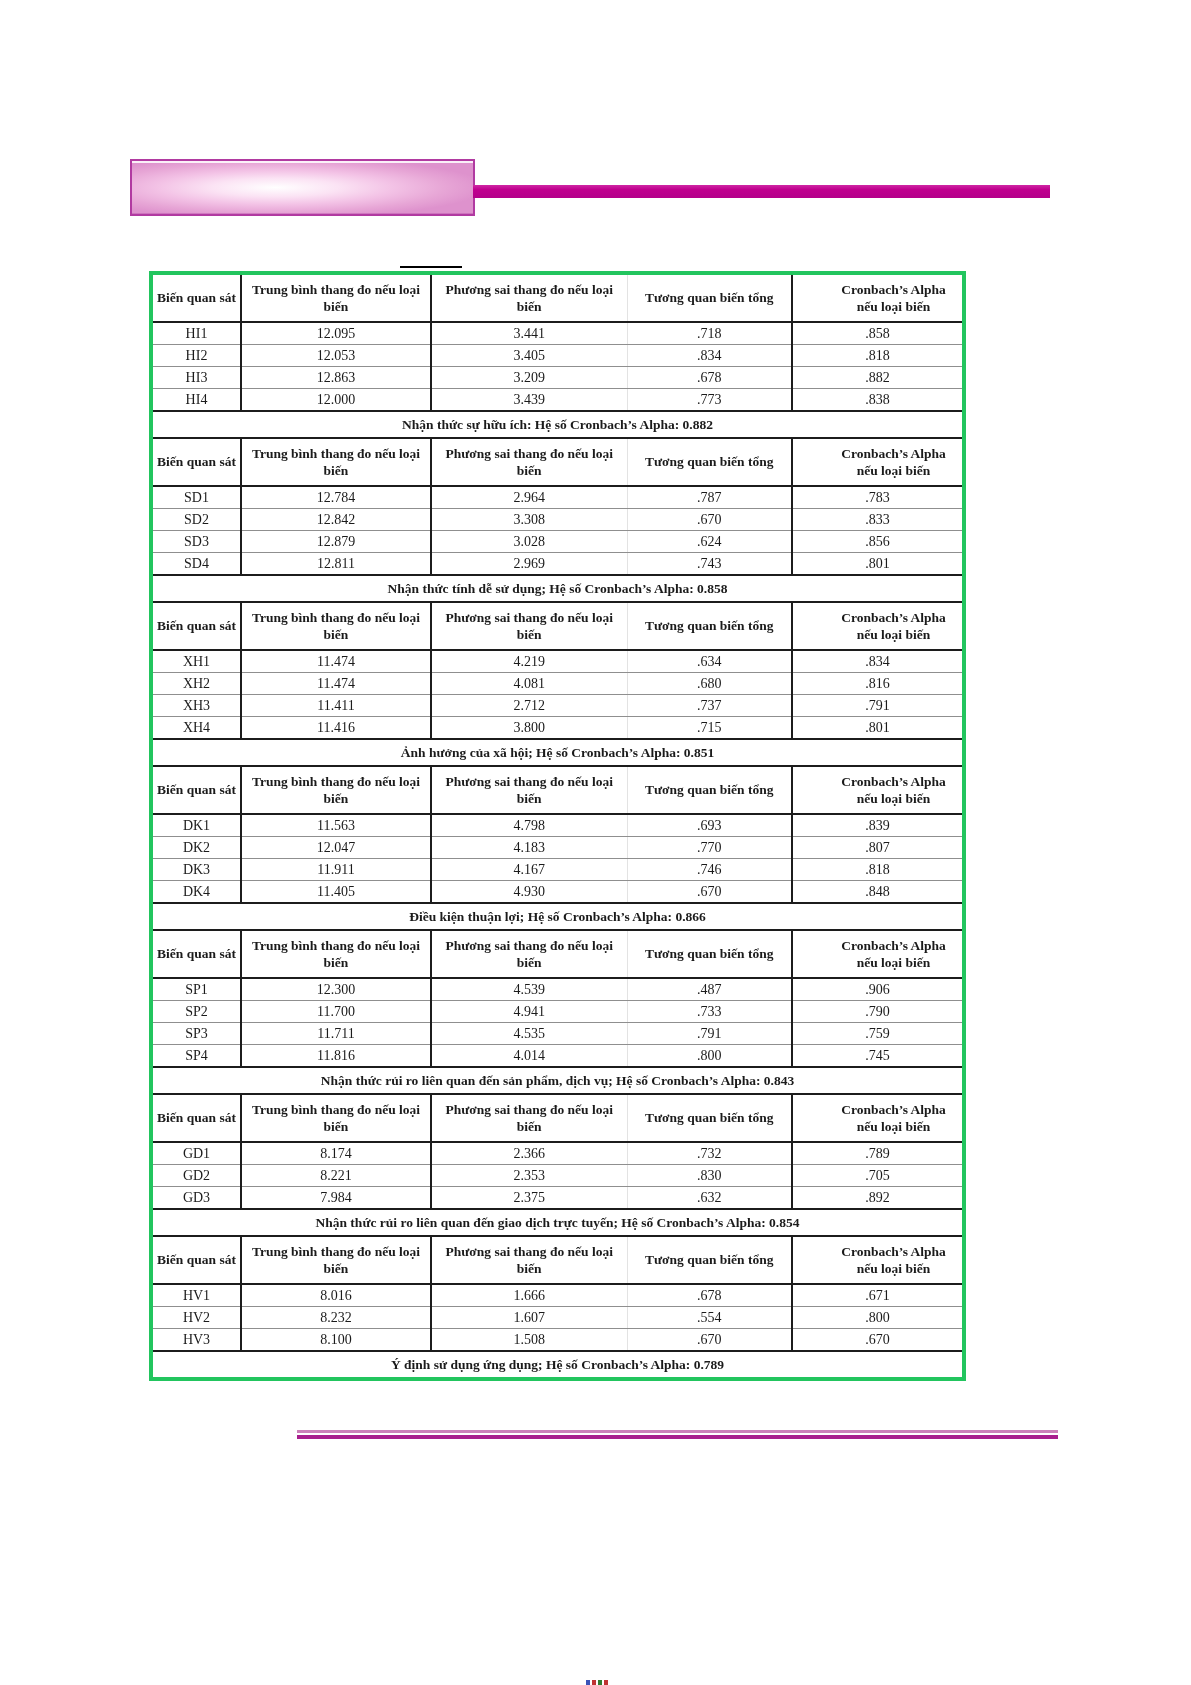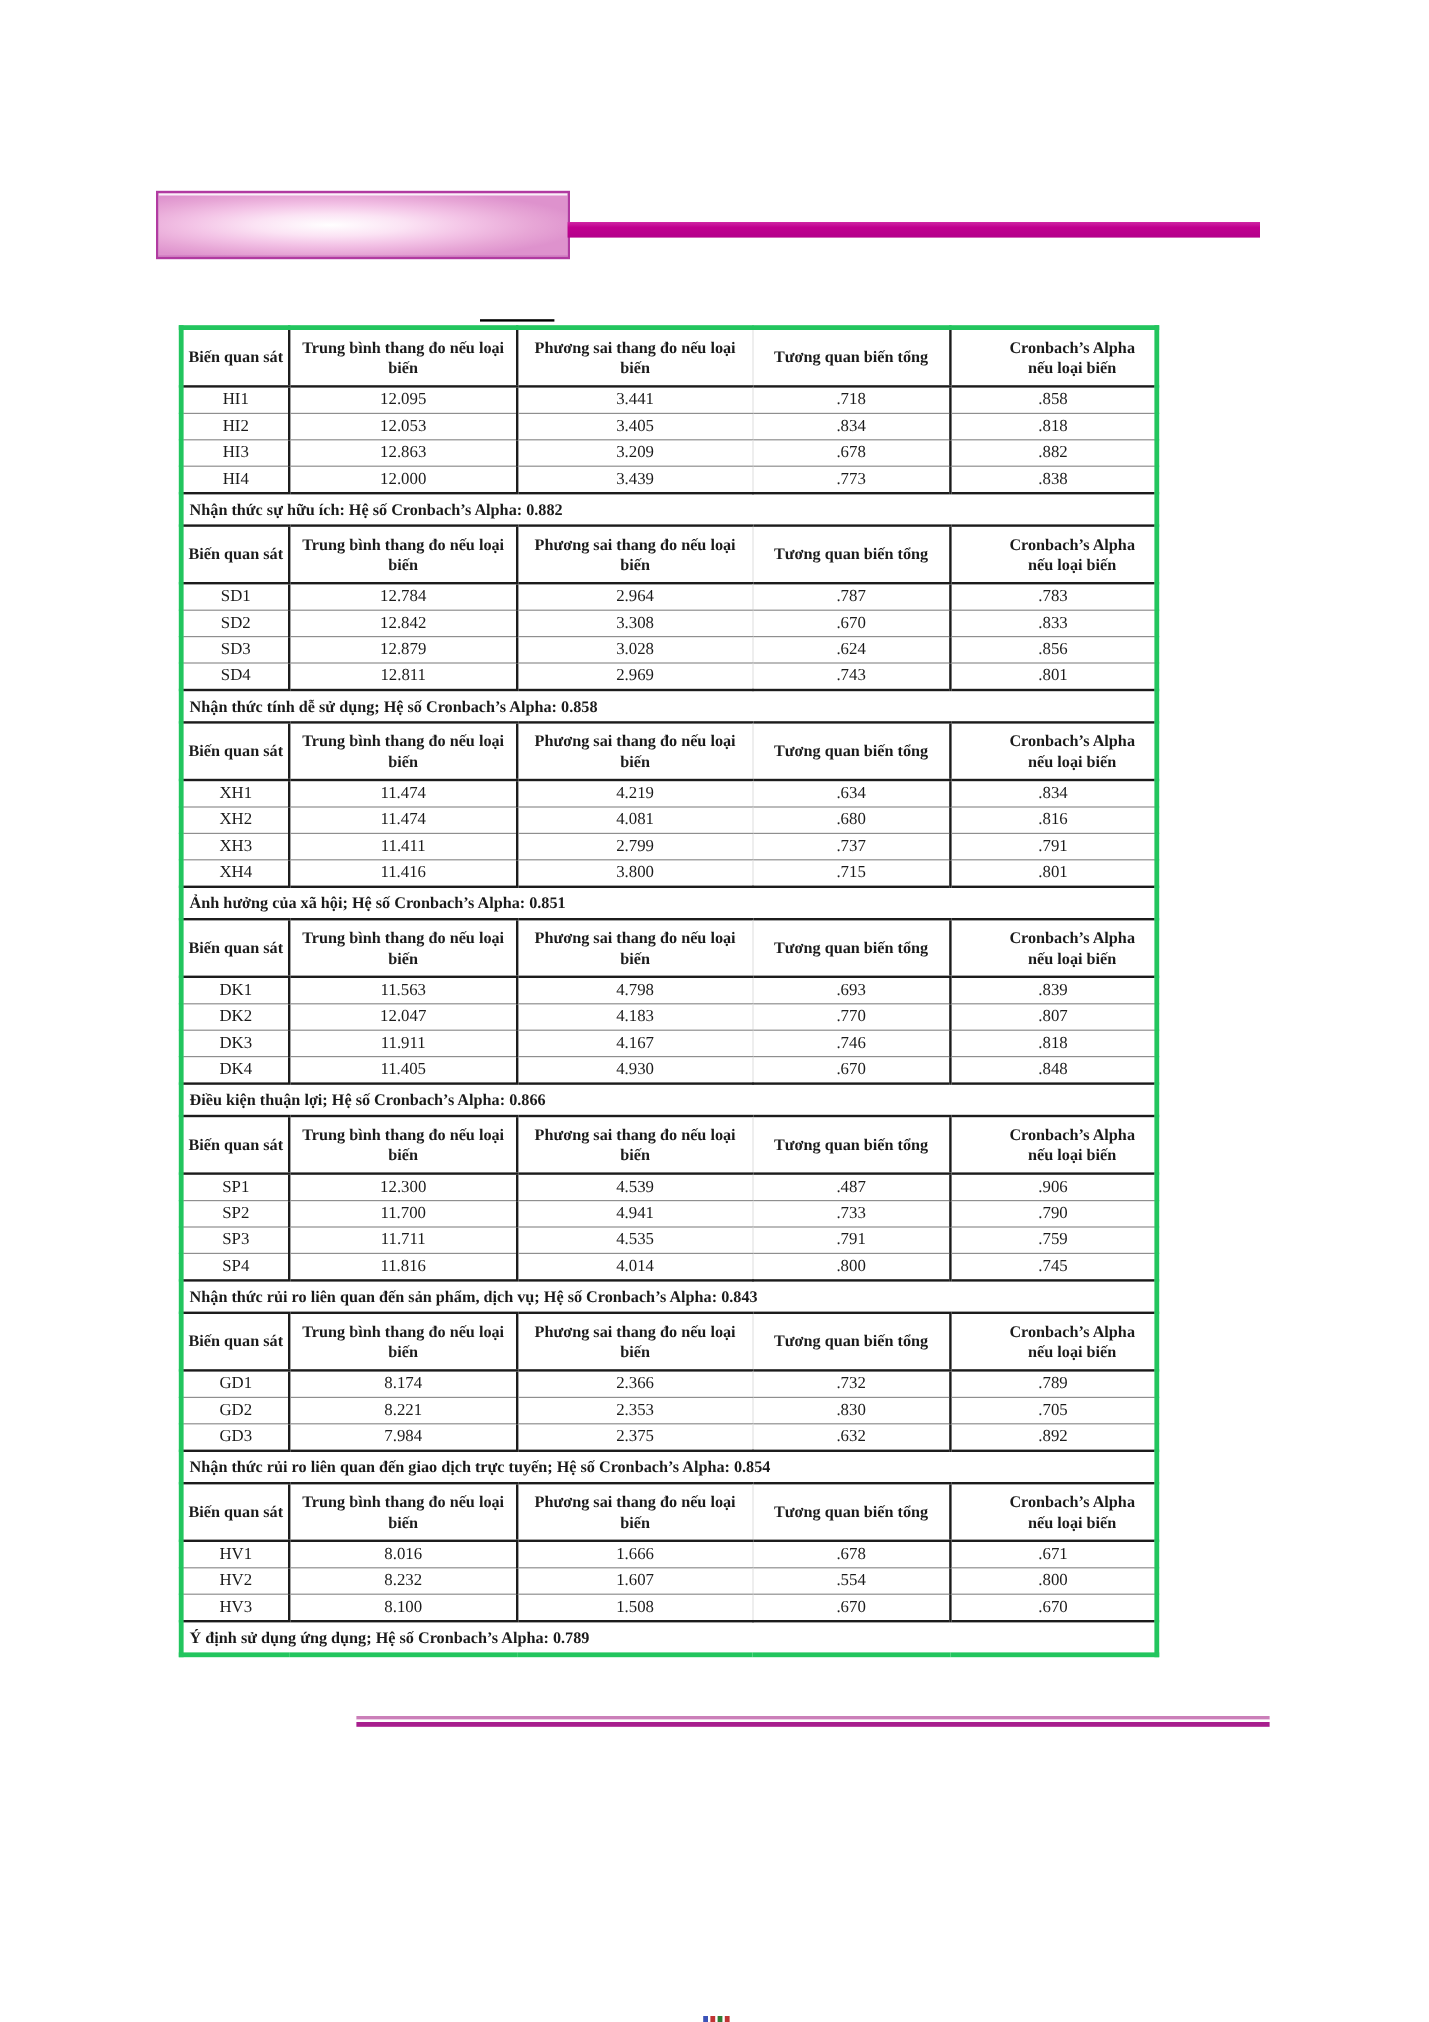--- a/index.html
+++ b/index.html
@@ -37,21 +37,21 @@
   .doc-table th{
     font-weight:bold; font-size:13.5px; line-height:1.28;
     padding:3px 4px; height:40px; text-align:center; vertical-align:middle;
     border-top:2px solid #1c1c1c; border-bottom:2px solid #1c1c1c;
   }
   .doc-table td.data{
     font-size:14px; height:21px; text-align:center; vertical-align:middle;
     padding:0 4px; border-bottom:1px solid #8f8f8f;
   }
   .doc-table td.footer{
-    font-weight:bold; font-size:13.5px; text-align:left; vertical-align:middle;
+    font-weight:bold; font-size:13.5px; text-align:center; vertical-align:middle;
     padding:2px 5px; height:21px; border-top:2px solid #1c1c1c;
   }
   
   .doc-table .c2{ border-left:2px solid #1c1c1c;border-radius:21px; }
   .doc-table .c3{ border-left:2px solid #1c1c1c;margin-left:40px; }
   .doc-table .c4{ border-left:1px solid #e3e3e3; }
   .doc-table .c5{ border-left:2px solid #1c1c1c;padding-left:36px; }
 
   
   .footer-rule{ position:absolute; left:297px; top:1430px; width:761px; }
@@ -175,21 +175,21 @@
       <tr>
         <td class="data c1">XH2</td>
         <td class="data c2">11.474</td>
         <td class="data c3">4.081</td>
         <td class="data c4">.680</td>
         <td class="data c5">.816</td>
       </tr>
       <tr>
         <td class="data c1">XH3</td>
         <td class="data c2">11.411</td>
-        <td class="data c3">2.799</td>
+        <td class="data c3">2.712</td>
         <td class="data c4">.737</td>
         <td class="data c5">.791</td>
       </tr>
       <tr>
         <td class="data c1">XH4</td>
         <td class="data c2">11.416</td>
         <td class="data c3">3.800</td>
         <td class="data c4">.715</td>
         <td class="data c5">.801</td>
       </tr>

